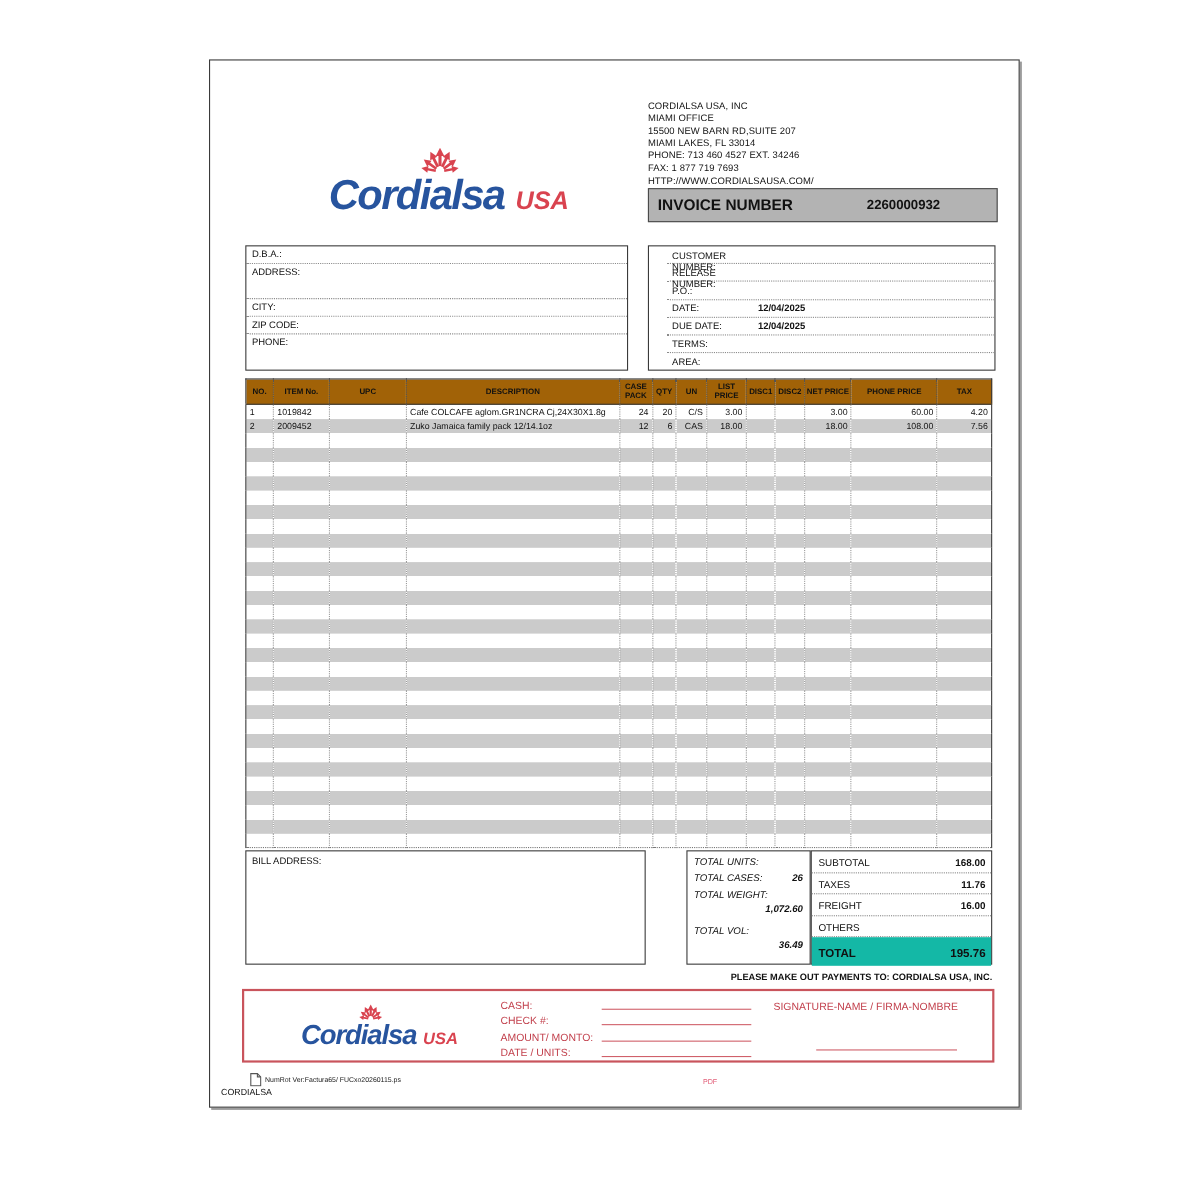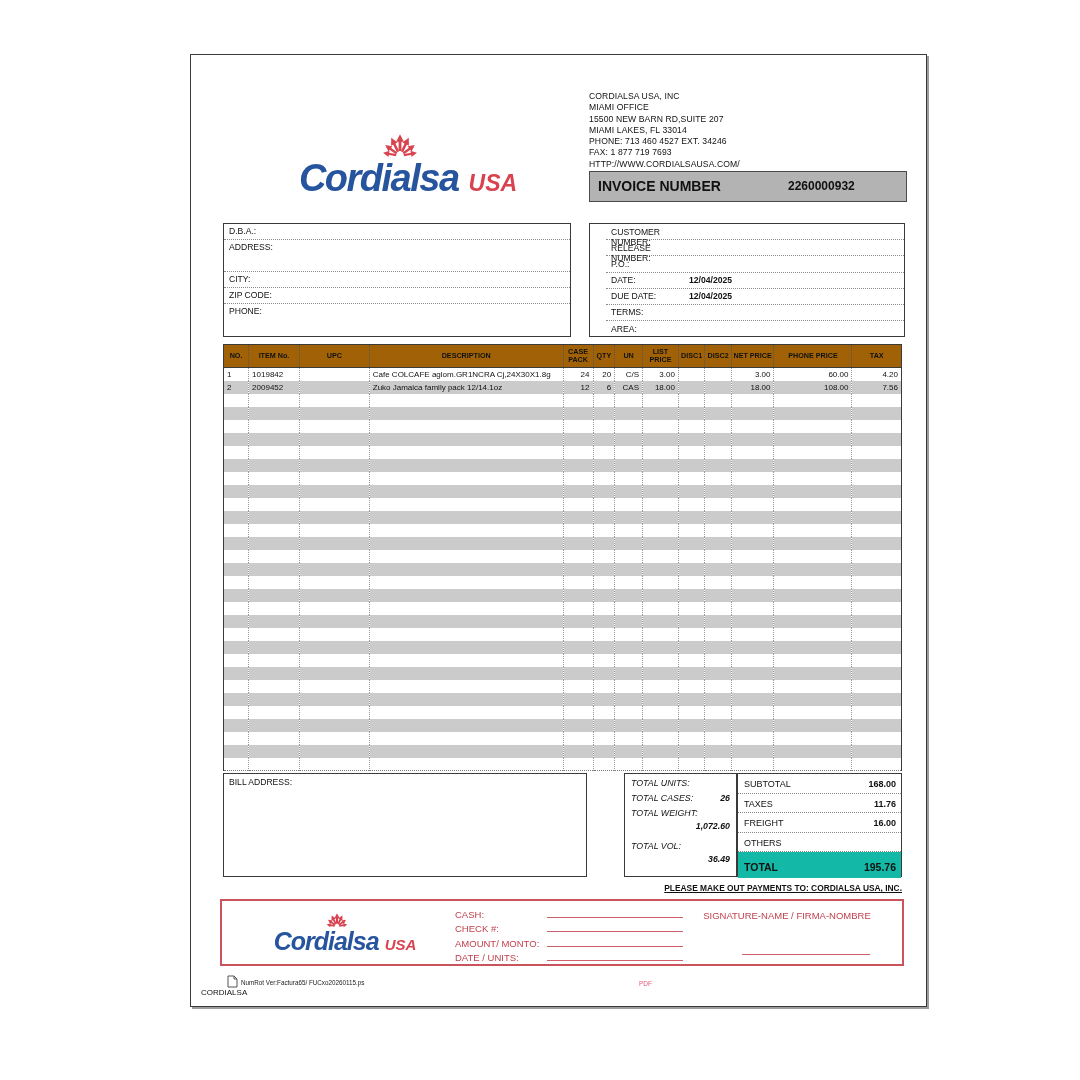--- a/index.html
+++ b/index.html
@@ -58,21 +58,21 @@
   .uval{font-weight:bold;}
   .uline{height:13px;}
   .uvline{height:14px;text-align:right;font-weight:bold;}
   .sumbox{left:546px;top:718px;width:165px;height:104px;border:1px solid #3a3a3a;box-sizing:border-box;}
   .srow{box-sizing:border-box;height:19.5px;display:flex;justify-content:space-between;
         padding:5px 5px 0 6px;border-bottom:1px dotted #888;font-size:9px;}
   .srow .sv{font-weight:bold;}
   .trow{box-sizing:border-box;height:26px;background:#14b8a6;display:flex;justify-content:space-between;
         padding:9px 5px 0 6px;font-size:10.5px;font-weight:bold;}
 
-  .paynote{left:0;top:828px;width:711px;text-align:right;font-size:8.4px;font-weight:bold;text-decoration:underline;}
+  .paynote{left:0;top:828px;width:711px;text-align:right;font-size:8.4px;font-weight:bold;}
 
   
   .paybox{left:29px;top:844px;width:684px;height:67px;border:2px solid #c9545c;box-sizing:border-box;}
   .footer-logo{position:absolute;left:28px;top:8px;width:190px;text-align:center;}
   .fl-brand{font-size:25px;font-weight:bold;font-style:italic;color:#27549e;letter-spacing:-1px;}
   .fl-suffix{font-size:15px;font-style:italic;font-weight:600;color:#d9434f;margin-left:6px;}
   .fl-text{white-space:nowrap;margin-top:-3px;}
   .payfields{position:absolute;left:233px;top:4px;width:228px;}
   .prow{display:flex;height:14.6px;font-size:9.5px;color:#c2414d;align-items:flex-end;}
   .prow .pl{width:92px;}

